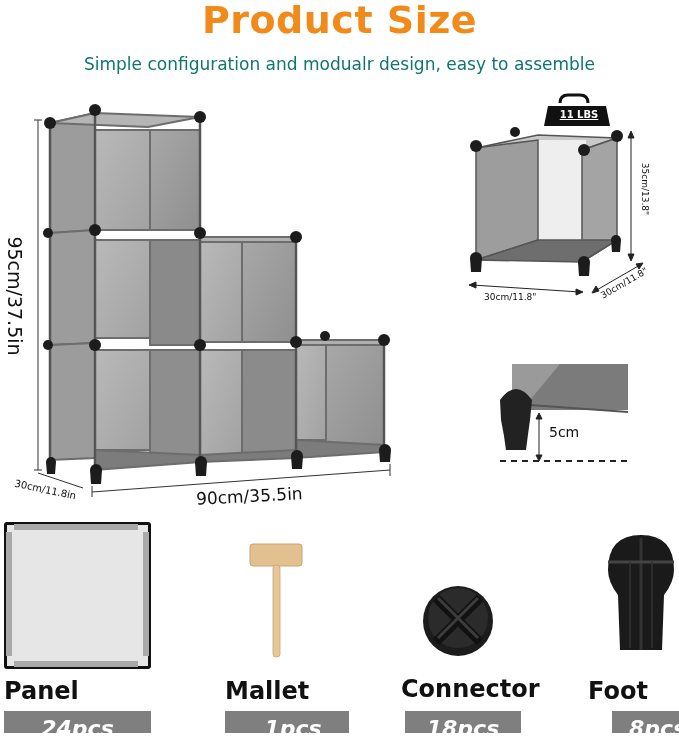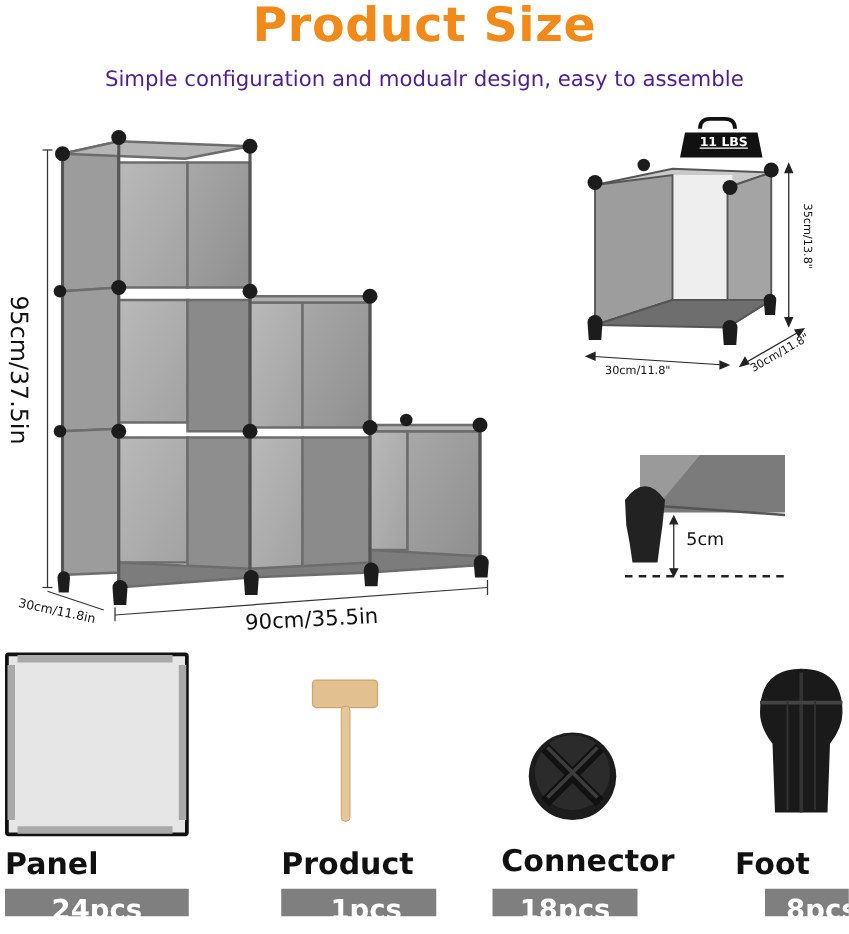--- a/index.html
+++ b/index.html
@@ -1,22 +1,22 @@
 <!DOCTYPE html>
 <html><head>
 <meta charset="utf-8">
 <style>
   html, body { margin:0; padding:0; background:#ffffff; }
   body { width:679px; height:747px; position:relative; overflow:hidden; font-family:"DejaVu Sans", sans-serif; }
   .abs { position:absolute; }
   .title { left:0; top:-2px; width:679px; text-align:center; color:#f28a1a; font-weight:bold; font-size:38px; letter-spacing:0.5px; font-family:"DejaVu Sans", sans-serif; }
-  .subtitle { left:0; top:54px; width:679px; text-align:center; color:#4c1d95; font-size:17px; font-family:"DejaVu Sans", sans-serif; }
+  .subtitle { left:0; top:54px; width:679px; text-align:center; color:#0f766e; font-size:17px; font-family:"DejaVu Sans", sans-serif; }
   .dim { color:#111; font-family:"DejaVu Sans", sans-serif; white-space:nowrap; }
   .part-name { font-weight:bold; font-size:24px; color:#111; text-align:left; font-family:"DejaVu Sans", sans-serif; }
-  .badge { background:#7f7f7f; color:#fff; font-weight:bold; font-size:22px; text-align:center; line-height:35px; height:22px; font-family:"DejaVu Sans", sans-serif; }
+  .badge { background:#7f7f7f; color:#fff; font-weight:bold; font-size:22px; text-align:center; line-height:35px; height:22px; font-family:"DejaVu Sans", sans-serif;font-style:italic; }
   svg { position:absolute; overflow:visible; }
 </style>
 </head>
 <body>
 
 <div class="abs title">Product Size</div>
 <div class="abs subtitle">Simple configuration and modualr design, easy to assemble</div>
 
 <svg style="left:0;top:0;" width="679" height="747" viewBox="0 0 679 747">
   <defs>
@@ -184,20 +184,20 @@
 <div class="abs dim" style="left:14px;top:484px;font-size:10px;transform:rotate(12deg);">30cm/11.8in</div>
 
 <div class="abs" style="left:548px;top:109px;width:62px;text-align:center;color:#fff;font-weight:bold;font-size:10px;font-family:'DejaVu Sans',sans-serif;text-decoration:underline;">11 LBS</div>
 <div class="abs dim" style="left:610px;top:184px;font-size:9px;transform:rotate(90deg);transform-origin:center;width:70px;text-align:center;">35cm/13.8"</div>
 <div class="abs dim" style="left:484px;top:292px;font-size:9px;">30cm/11.8"</div>
 <div class="abs dim" style="left:598px;top:278px;font-size:9px;transform:rotate(-30deg);">30cm/11.8"</div>
 
 <div class="abs dim" style="left:549px;top:424px;font-size:14px;">5cm</div>
 
 <div class="abs part-name" style="left:4px;top:677px;width:147px;">Panel</div>
-<div class="abs part-name" style="left:225px;top:677px;width:112px;">Product</div>
+<div class="abs part-name" style="left:225px;top:677px;width:112px;">Mallet</div>
 <div class="abs part-name" style="left:401px;top:675px;width:126px;">Connector</div>
 <div class="abs part-name" style="left:588px;top:677px;width:106px;">Foot</div>
 
 <div class="abs badge" style="left:4px;top:711px;width:147px;">24pcs</div>
 <div class="abs badge" style="left:225px;top:711px;width:112px;padding-left:12px;">1pcs</div>
-<div class="abs badge" style="left:394px;top:711px;width:116px;">18pcs</div>
+<div class="abs badge" style="left:405px;top:711px;width:116px;">18pcs</div>
 <div class="abs badge" style="left:588px;top:711px;width:91px;margin-left:24px;">8pcs</div>
 
 </body></html>

